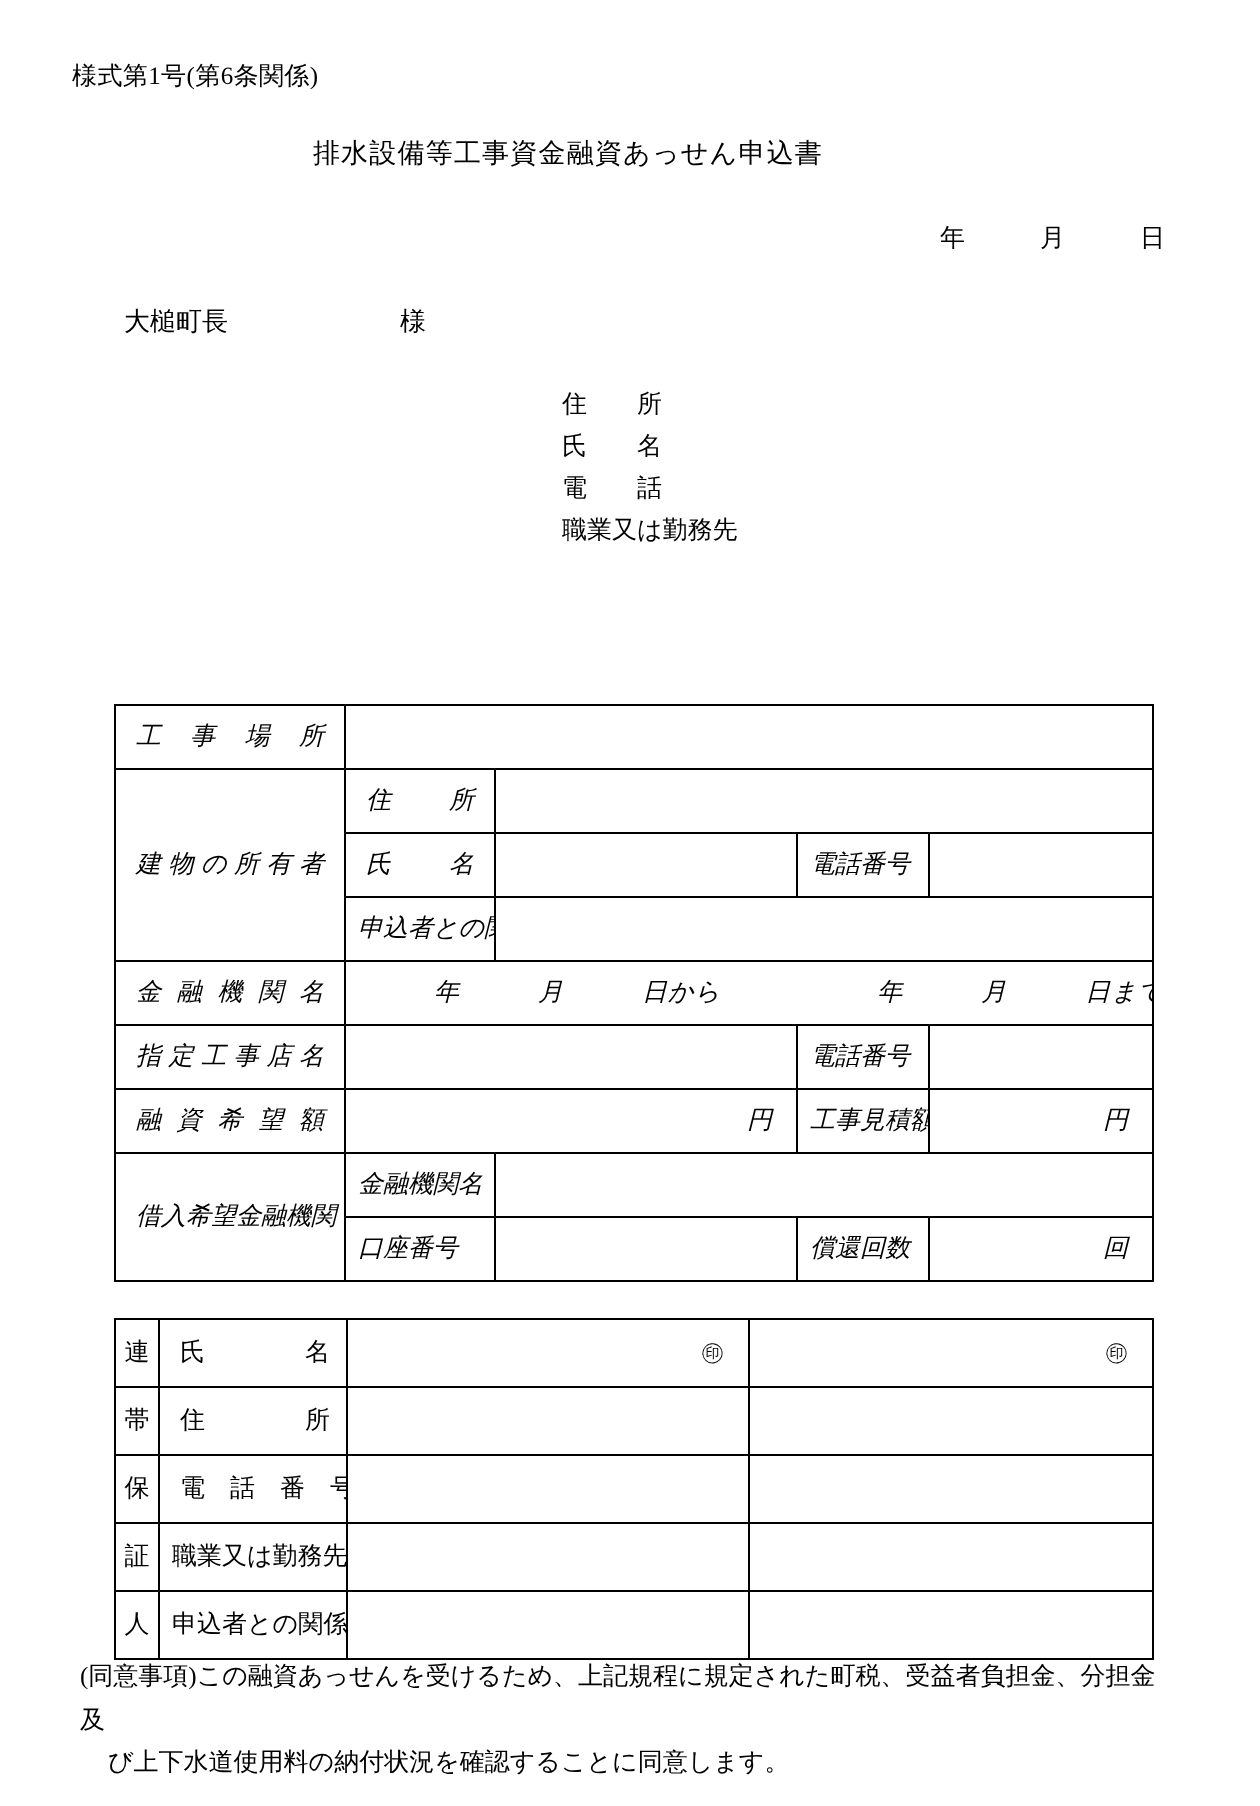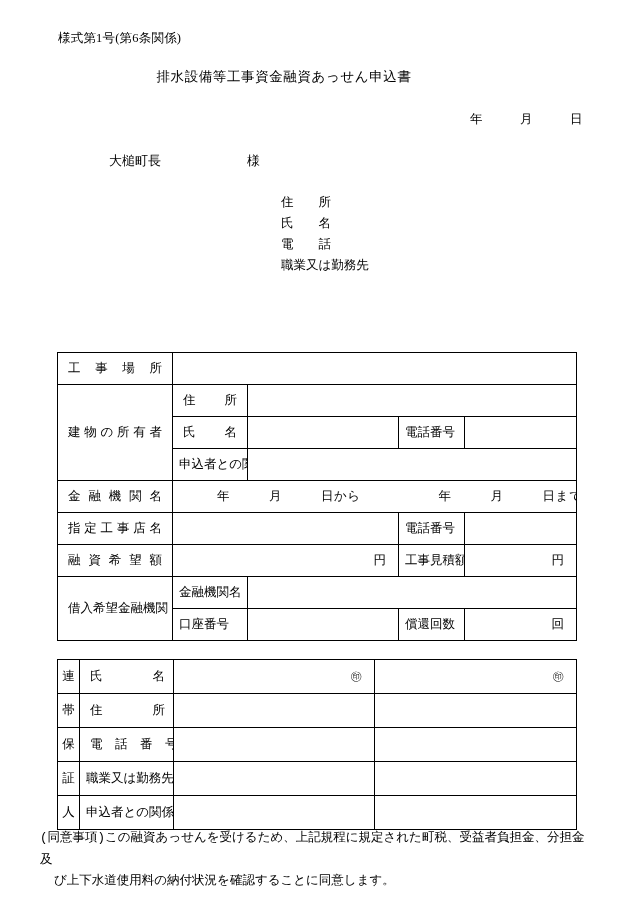--- a/index.html
+++ b/index.html
@@ -22,21 +22,20 @@
   }
 
   
   .form-no {
     position: absolute;
     left: 36px;
     top: 30px;
     font-size: 12.5px;
     letter-spacing: 0.2px;
     white-space: nowrap;
-    margin-left: 22px;
   }
   .doc-title {
     position: absolute;
     left: 0;
     top: 68px;
     width: 568px;
     text-align: center;
     font-size: 13.5px;
     letter-spacing: 0.6px;
   }
@@ -46,21 +45,20 @@
     top: 111px;
     font-size: 12.5px;
     white-space: pre;
   }
   .addressee {
     position: absolute;
     left: 62px;
     top: 152px;
     font-size: 13px;
     white-space: pre;
-    margin-left: 47px;
   }
   .addressee .sama {
     display: inline-block;
     margin-left: 86px;
   }
 
   
   .applicant {
     position: absolute;
     left: 281px;
@@ -121,20 +119,21 @@
   }
   .right {
     text-align: right;
     padding-right: 12px !important;
   }
 
   #main-table {
     left: 57px;
     top: 352px;
     width: 519px;
+    font-style: italic;
   }
   #guarantor-table {
     left: 57px;
     top: 659px;
     width: 519px;
   }
   #guarantor-table td {
     height: 33px;
   }
 
@@ -148,21 +147,20 @@
   }
 
   
   .consent {
     position: absolute;
     left: 40px;
     top: 828px;
     width: 550px;
     font-size: 12.5px;
     line-height: 21.5px;
-    font-family: Liberation Mono, monospace;
   }
   .consent .l2 {
     padding-left: 14px;
   }
 </style>
 </head>
 <body>
 
 <div class="page">
 

